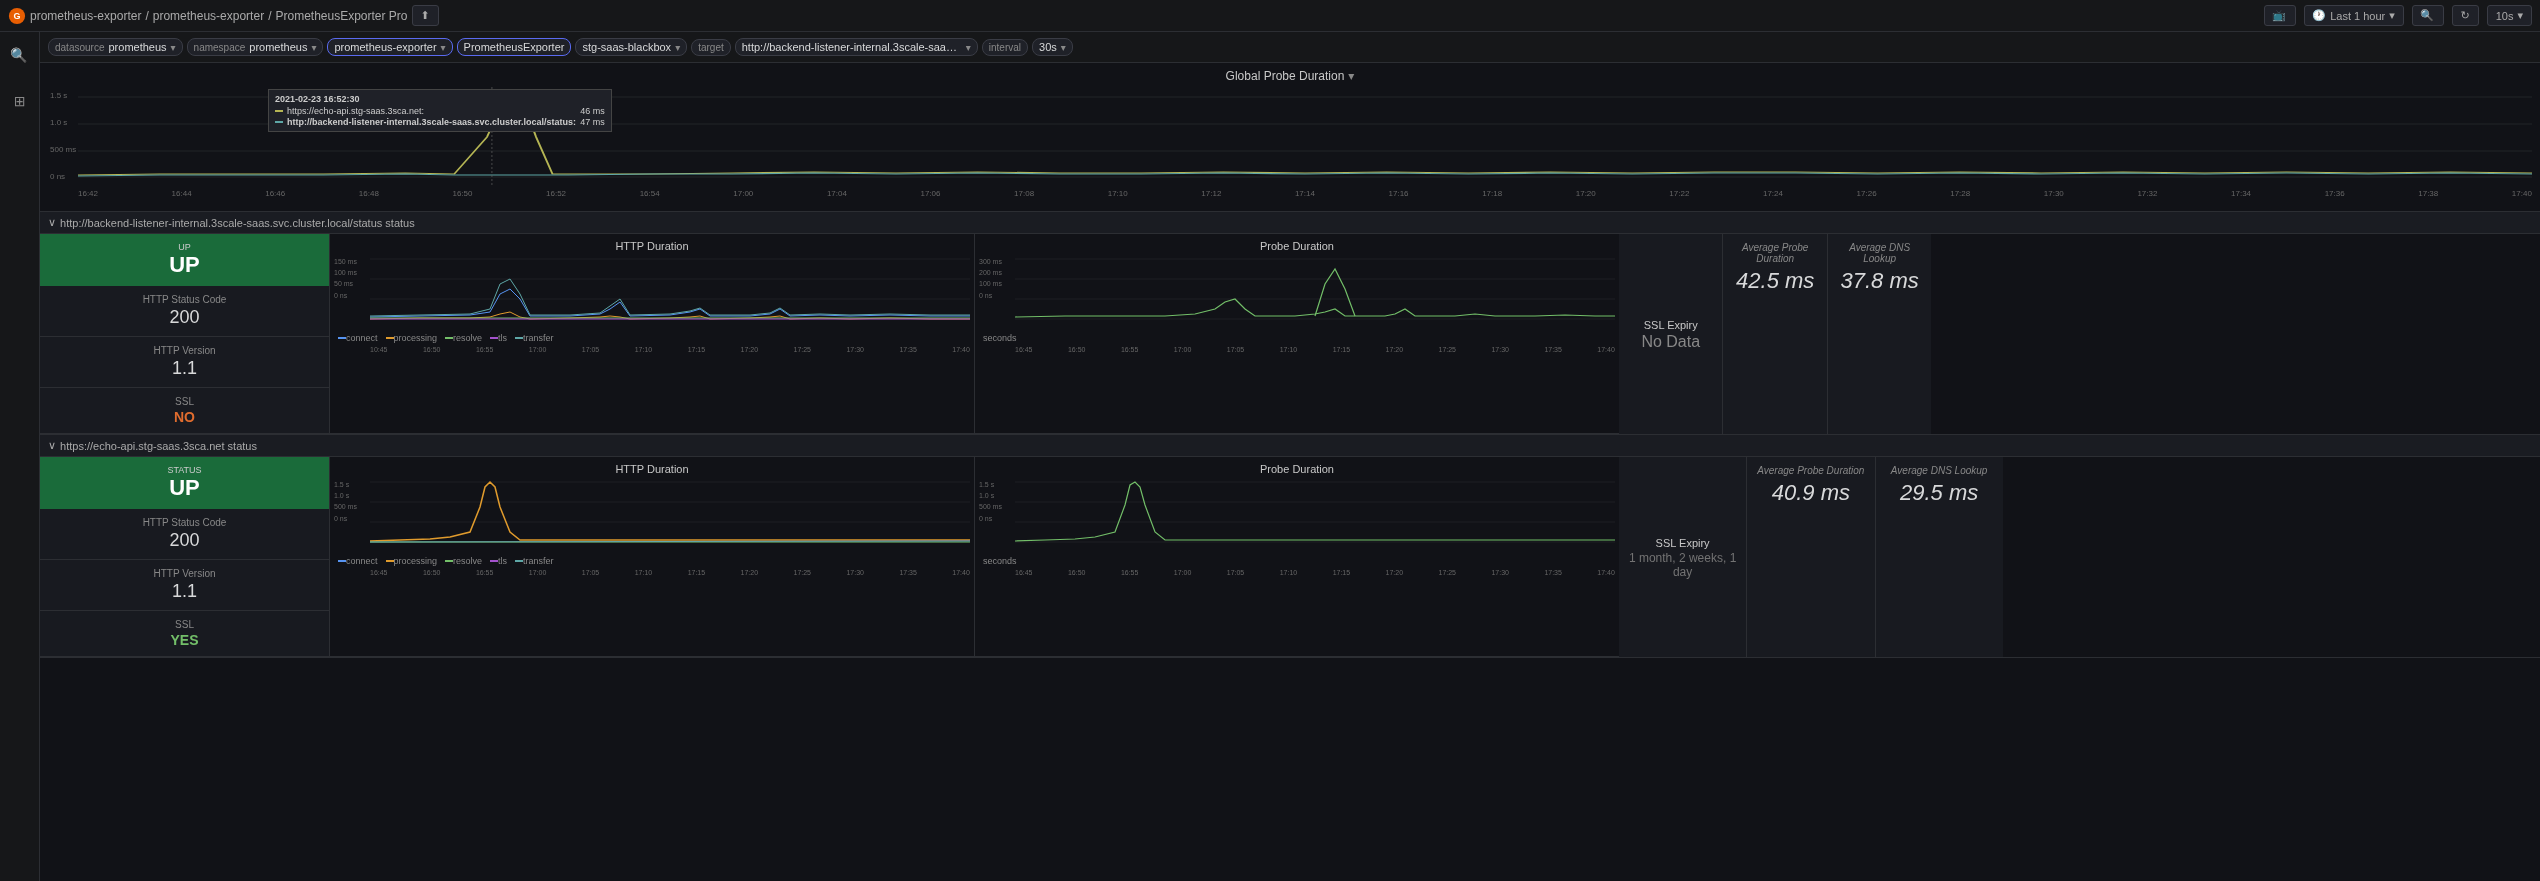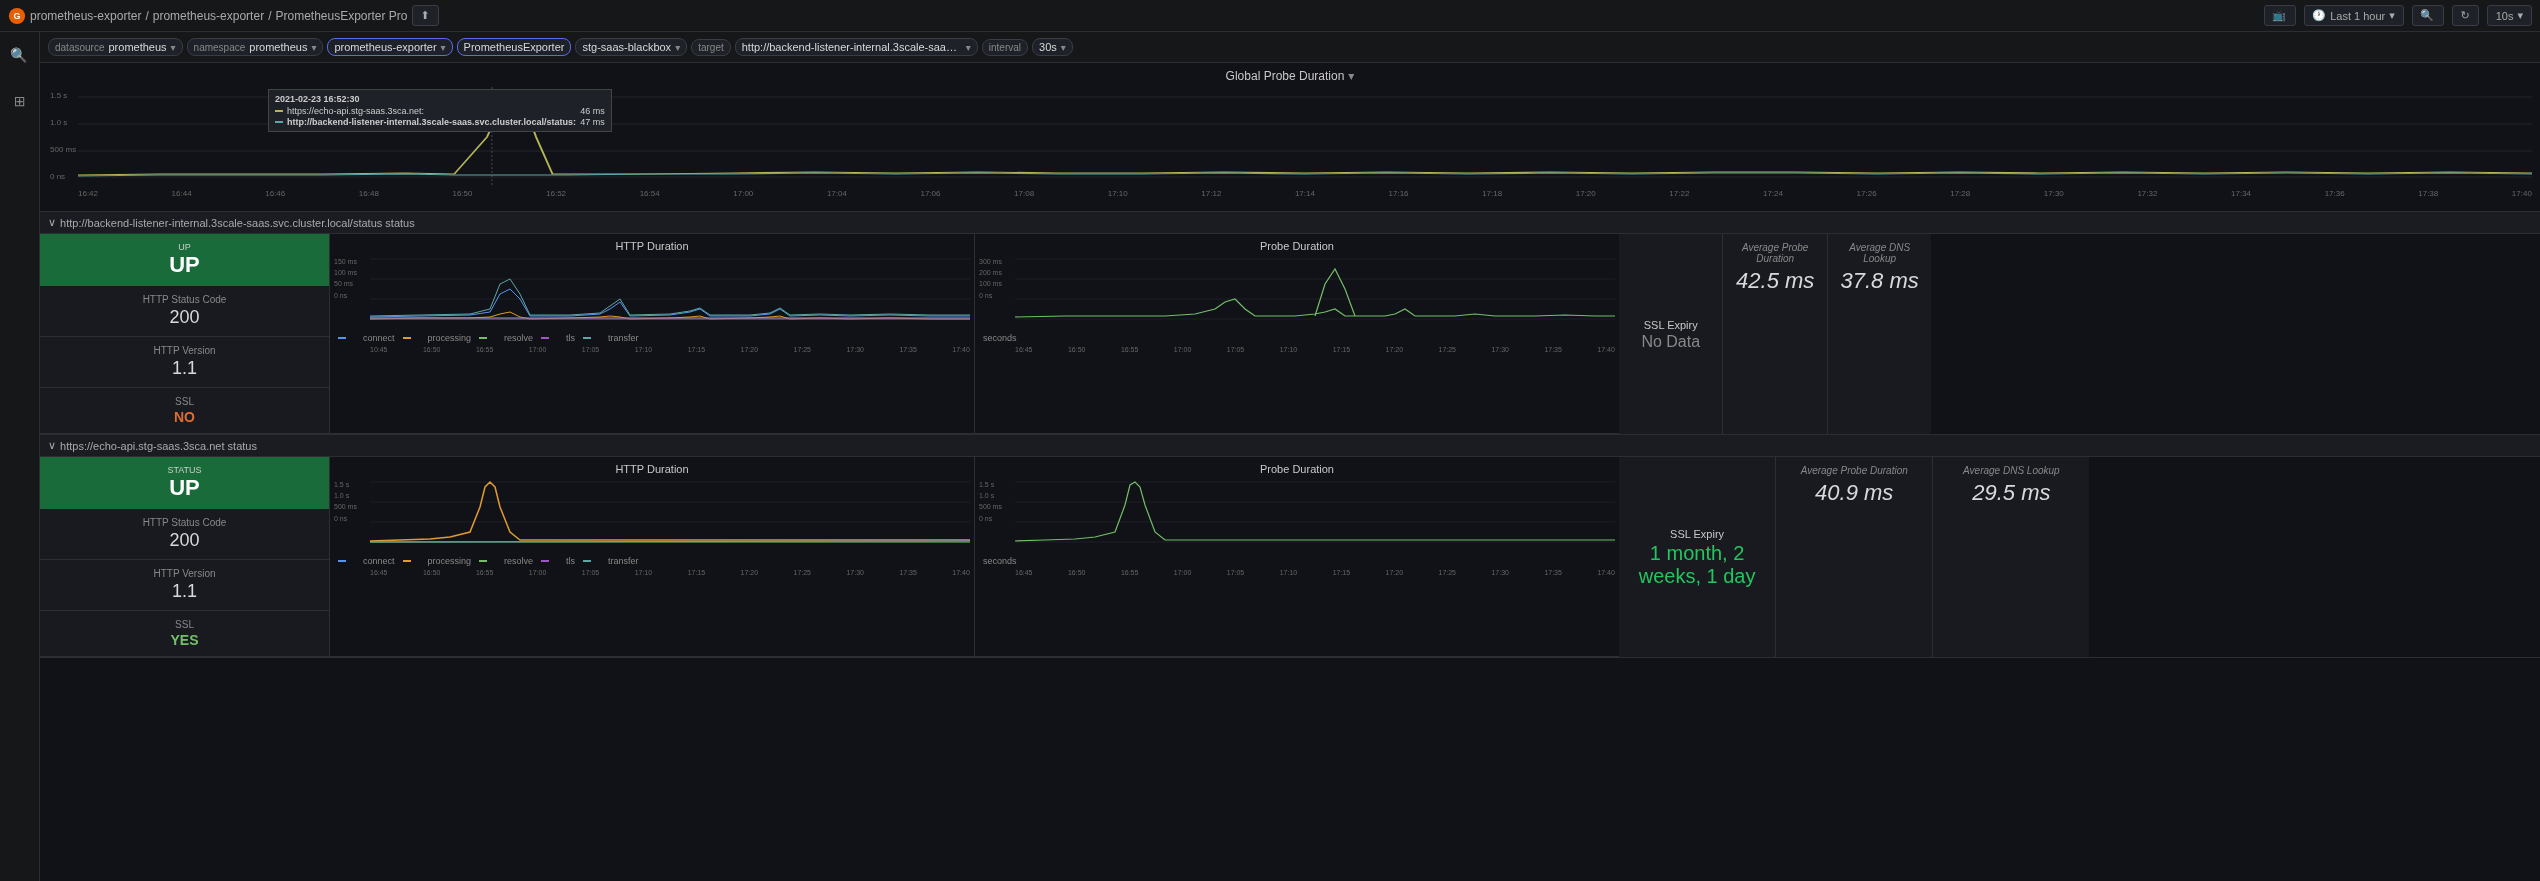--- a/index.html
+++ b/index.html
@@ -199,36 +199,36 @@
       display: block;
     }
     .chart-legend {
       display: flex;
       gap: 8px;
       flex-wrap: wrap;
       padding: 2px 4px;
       font-size: 9px;
       color: #888;
     }
-    .legend-item { display: flex; align-items: center; gap: 17px; }
+    .legend-item { display: flex; align-items: center; gap: 0; }
     .legend-dot {
       width: 8px; height: 2px; display: inline-block;
     }
 
     .ssl-expiry-cell {
       flex: 1;
       padding: 8px;
       text-align: center;
       border-right: 1px solid #2c2e33;
       background: #181a20;
       display: flex; align-items: center; justify-content: center;
     }
     .ssl-expiry-value {
-      font-size: 20px;
-      color: #22c55e;
+      font-size: 12px;
+      color: #737373;
     }
     .ssl-expiry-no-data {
       font-size: 16px;
       color: #888;
     }
   </style>
 </head>
 <body>
 
 <div class="topbar">

